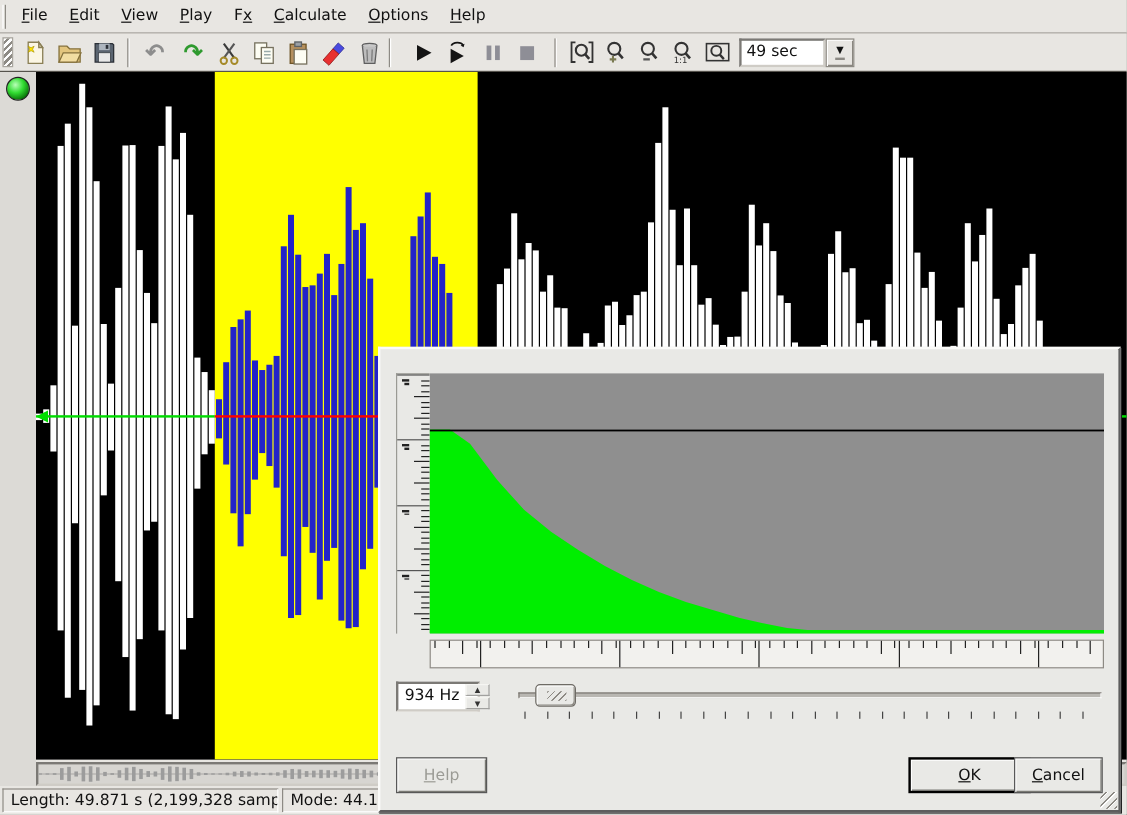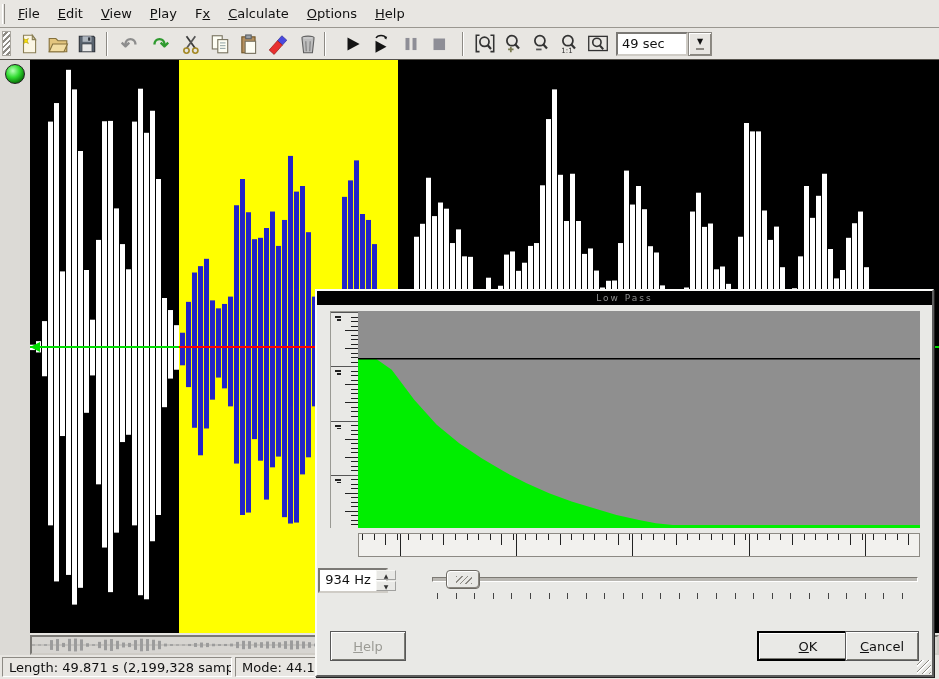--- a/index.html
+++ b/index.html
@@ -39,21 +39,21 @@
   #status-mode { width:160px; }
 
   
   #dialog { position:absolute; left:315px; top:289px; width:619px; height:388px; background:#e9e9e6; border:2px solid; border-color:#fbfbf9 #5d5d5d #5d5d5d #fbfbf9; box-shadow:1px 1px 0 #222; z-index:10; }
   #dialog-title { position:absolute; left:0; top:0; width:615px; height:14px; background:#000; color:#8f8f8f; font-size:9px; line-height:14px; text-align:center; letter-spacing:2px; }
   #vruler { position:absolute; left:13px; top:20px; width:28px; height:217px; background:#e9e9e6; border-left:1px solid #9a9a94; border-top:1px solid #9a9a94; }
   #graph { position:absolute; left:41px; top:20px; width:562px; height:217px; }
   #hruler { position:absolute; left:41px; top:242px; width:562px; height:24px; background:#f2f1ee; border:1px solid #8d8a84; }
   .tick { position:absolute; background:#222; }
 
-  #spinbox { position:absolute; left:1px; top:277px; width:70px; height:25px; background:#fff; border:2px inset #cfccc6; }
+  #spinbox { position:absolute; left:13px; top:277px; width:70px; height:25px; background:#fff; border:2px inset #cfccc6; }
   #spin-value { position:absolute; left:0; top:0; width:56px; height:21px; text-align:center; padding-top:2px; }
   .spin-btn { position:absolute; left:56px; width:20px; height:10px; background:#e9e9e6; border:1px outset #f5f5f2; font-size:6px; line-height:9px; text-align:center; color:#333; }
   #spin-up { top:0; } #spin-down { top:11px; }
 
   #slider-zone { position:absolute; left:103px; top:275px; width:502px; height:36px; }
   #slider-track { position:absolute; left:12px; top:11px; width:486px; height:5px; background:#b9b7b2; border:1px solid; border-color:#7d7a74 #fff #fff #7d7a74; }
   #slider-handle { position:absolute; left:15px; top:4px; width:34px; height:19px; background:#e9e9e6; border:1px solid #6e6b65; border-radius:4px; box-shadow:inset 1px 1px 0 #fff, inset -1px -1px 0 #8a8780; }
   #slider-handle .grip { position:absolute; left:9px; top:5px; width:16px; height:8px;
      background:repeating-linear-gradient(135deg,#8d8a84 0 1px,transparent 1px 4px); }
   #slider-ticks { position:absolute; left:0; top:27px; width:502px; height:8px; }
@@ -545,21 +545,20 @@
       <rect x="894" y="7.5" width="3" height="1" fill="#9c9c9c"></rect>
     </svg>
 </div>
 
 <div id="statusbar">
   <div class="spanel" id="status-length">Length: 49.871 s (2,199,328 samples)</div>
   <div class="spanel" id="status-mode">Mode: 44.100</div>
 </div>
 
 <div id="dialog">
-  <div id="dialog-title">Low Pass</div>
 
   <div id="vruler">
       <div style="position: absolute; left: 0px; top: 0px; width: 100%; height: 1px; background: rgb(85, 85, 85);"></div>
       <div style="position: absolute; left: 4px; top: 4px; width: 6px; height: 2px; background: rgb(34, 34, 34);"></div>
       <div style="position: absolute; left: 6px; top: 7px; width: 4px; height: 1.5px; background: rgb(34, 34, 34);"></div>
       <div style="position: absolute; right: 0px; top: 4.52083px; width: 7px; height: 1px; background: rgb(34, 34, 34);"></div>
       <div style="position: absolute; right: 0px; top: 9.04167px; width: 7px; height: 1px; background: rgb(34, 34, 34);"></div>
       <div style="position: absolute; right: 0px; top: 13.5625px; width: 7px; height: 1px; background: rgb(34, 34, 34);"></div>
       <div style="position: absolute; right: 0px; top: 18.0833px; width: 13px; height: 1px; background: rgb(34, 34, 34);"></div>
       <div style="position: absolute; right: 0px; top: 22.6042px; width: 7px; height: 1px; background: rgb(34, 34, 34);"></div>

